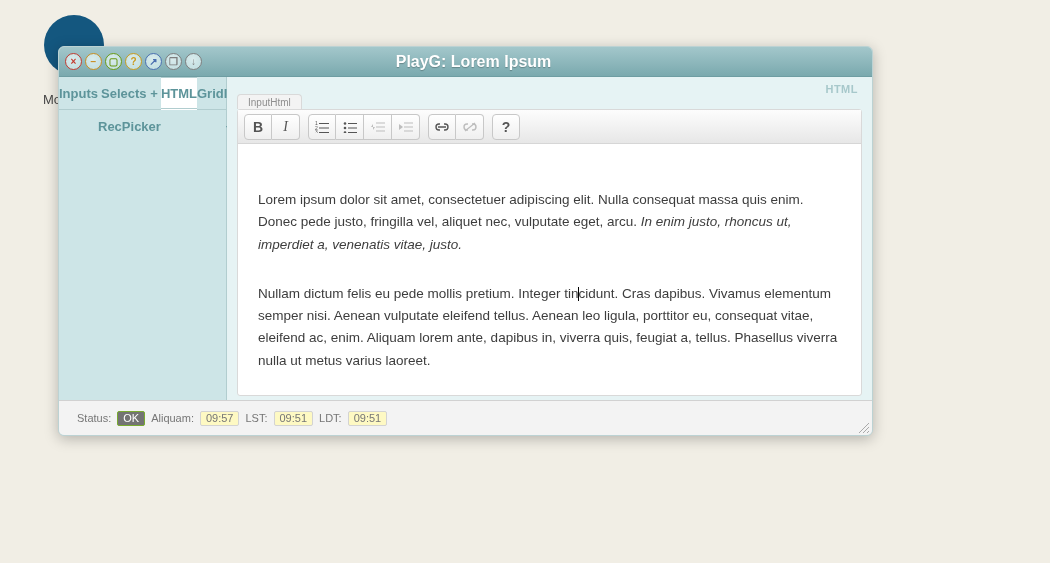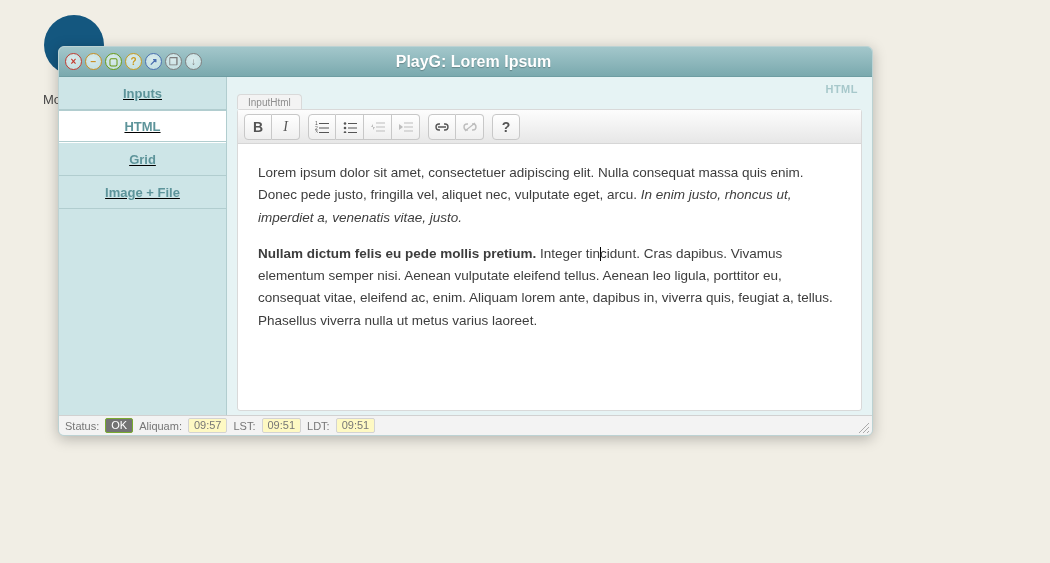--- a/index.html
+++ b/index.html
@@ -66,21 +66,21 @@
   .tb-max  {border-color:#4a6fb0;color:#4a6fb0;}
   .tb-copy {border-color:#7d7d7d;color:#7d7d7d;}
   .tb-down {border-color:#7d7d7d;color:#7d7d7d;}
 
   
   .body{flex:1;display:flex;min-height:0;}
   .sidebar{
     width:168px;
     background:#cde5e7;
     border-right:1px solid #b1cdcf;
-    display:flex;flex-direction:column;text-decoration:underline;
+    display:flex;flex-direction:row;
   }
   .nav-item{
     height:33px;line-height:33px;
     text-align:center;
     font-size:13px;font-weight:bold;
     color:#5d949a;
     border-bottom:1px solid #b1cdcf;
     cursor:pointer;
   }
   .nav-item.active{
@@ -128,34 +128,34 @@
   .tool-group .tool-btn:first-child{border-top-left-radius:4px;border-bottom-left-radius:4px;}
   .tool-group .tool-btn:last-child{border-top-right-radius:4px;border-bottom-right-radius:4px;}
   .tool-group .tool-btn + .tool-btn{border-left:none;}
   svg{display:block;}
 
   .editor-content{
     flex:1;padding:18px 20px;overflow:auto;
     font-size:13.5px;line-height:1.65;color:#3d3d3d;
     cursor:text;
   }
-  .editor-content p{margin-bottom:14px;}
+  .editor-content p{margin-bottom:14px;margin-top:27px;}
   .editor-content em{font-style:italic;}
-  .editor-content .bold{font-weight:bold;}
+  .editor-content .bold{font-weight:normal;}
   .caret{
     display:inline-block;width:0;height:14px;
     border-left:1px solid #000;vertical-align:middle;
     margin:0 -.5px;
   }
 
   
   .statusbar{
-    height:20px;background:#f3f3f3;border-top:1px solid #d1d1d1;
+    height:35px;background:#f3f3f3;border-top:1px solid #d1d1d1;
     display:flex;align-items:center;font-size:11px;color:#767676;
-    padding:0 6px;gap:6px;position:relative;
+    padding:0 18px;gap:6px;position:relative;
   }
   .cell{
     background:#fef9c3;border:1px solid #d3d3d3;border-radius:2px;
     padding:0 5px;height:15px;line-height:13px;display:inline-flex;align-items:center;
   }
   .cell.ok{background:#737373;color:#fff;border-color:#79ab30;}
   .resize{
     position:absolute;right:3px;bottom:2px;width:12px;height:12px;
   }
   .resize svg{stroke:#a9a9a9;}
@@ -177,20 +177,21 @@
       <div class="title-btn tb-max">↗</div>
       <div class="title-btn tb-copy">❐</div>
       <div class="title-btn tb-down">↓</div>
     </div>
     <div class="title-text">PlayG: Lorem Ipsum</div>
   </div>
 
   <div class="body">
     <div class="sidebar">
       <div class="nav-item">Inputs</div>
+      <div class="nav-item">Selects + RecPicker</div>
       <div class="nav-item active">HTML</div>
       <div class="nav-item">Grid</div>
       <div class="nav-item">Image + File</div>
     </div>
 
     <div class="main">
       <div class="corner-label">HTML</div>
       <div class="tabrow">
         <div class="tab">InputHtml</div>
       </div>

